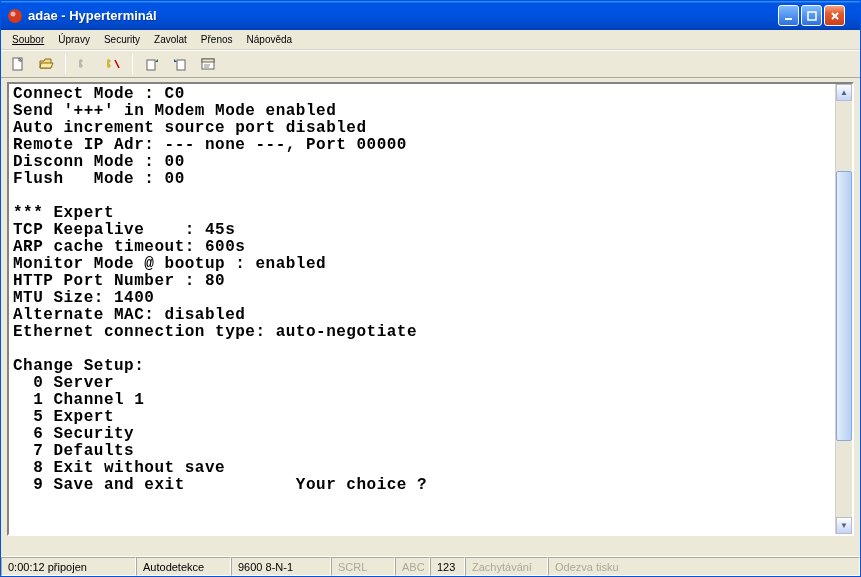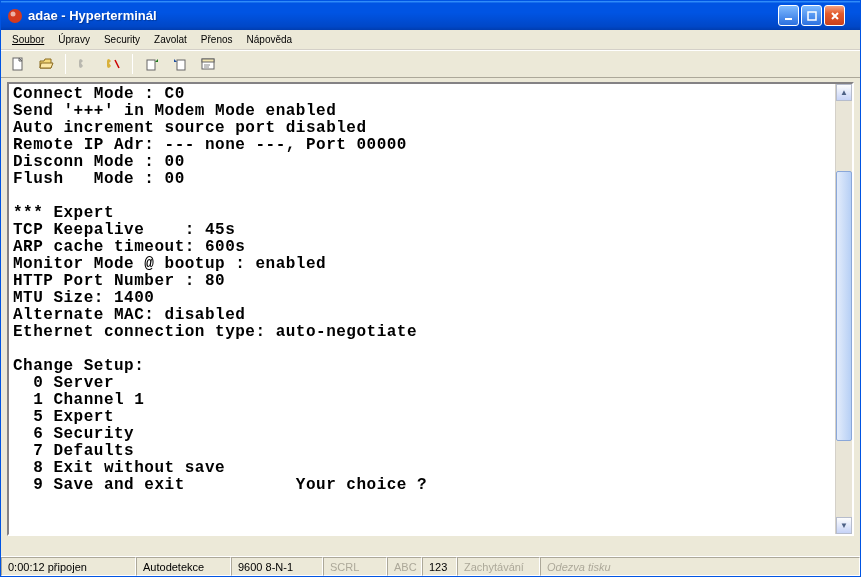--- a/index.html
+++ b/index.html
@@ -171,21 +171,21 @@
   }
   .status-cell {
     border: 1px solid;
     border-color: #aca899 #fff #fff #aca899;
     padding: 2px 6px;
     display: flex;
     align-items: center;
     color: #000;
   }
   .status-cell.dim { color: #aca899; }
-  .status-cell.grow { flex: 1; font-style: italic; }
+  .status-cell.grow { flex: 1; }
 </style>
 </head>
 <body>
 
 <div class="window">
 
   <div class="titlebar">
     <span class="app-icon">
       <svg width="16" height="16" viewBox="0 0 16 16">
         <circle cx="8" cy="8" r="7" fill="#d43a1e"></circle>
@@ -301,21 +301,21 @@
           <div class="sb-thumb"></div>
         </div>
         <div class="sb-btn">▼</div>
       </div>
     </div>
   </div>
 
   <div class="statusbar">
     <div class="status-cell" style="width:135px">0:00:12 připojen</div>
     <div class="status-cell" style="width:95px">Autodetekce</div>
-    <div class="status-cell" style="width:92px">9600 8-N-1</div>
+    <div class="status-cell" style="width:100px">9600 8-N-1</div>
     <div class="status-cell dim" style="width:64px">SCRL</div>
     <div class="status-cell dim" style="width:35px">ABC</div>
     <div class="status-cell" style="width:35px">123</div>
     <div class="status-cell dim" style="width:83px">Zachytávání</div>
     <div class="status-cell dim grow">Odezva tisku</div>
   </div>
 
 </div>
 
 </body></html>

